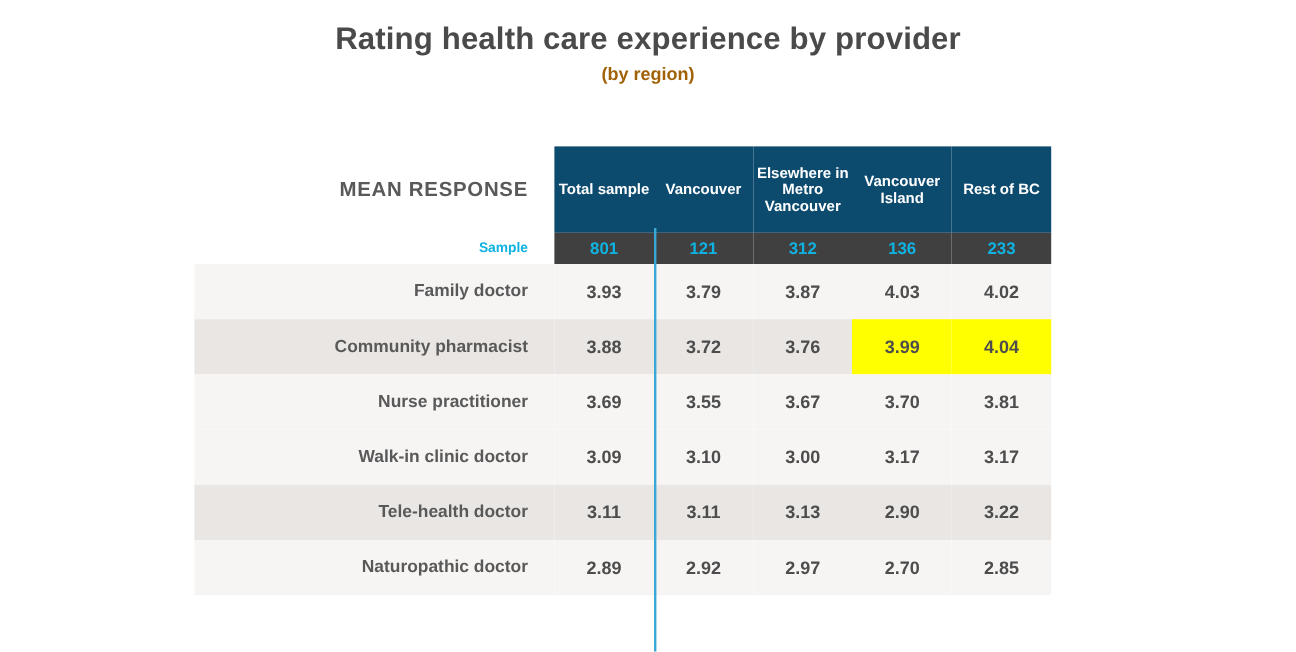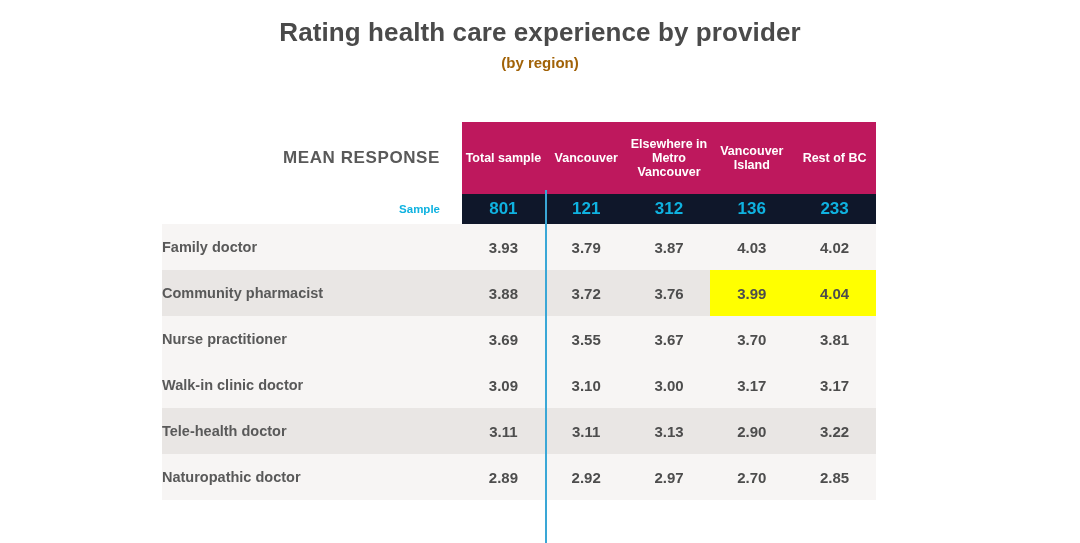--- a/index.html
+++ b/index.html
@@ -55,50 +55,51 @@
     text-align: right;
     vertical-align: middle;
     font-size: 17px;
     font-weight: bold;
     color: #595959;
     letter-spacing: 0.6px;
     padding: 0 22px 0 0;
     height: 68px;
   }
   .hdr-cell {
-    background: #be185d;
+    background: #0c4a6e;
     color: #ffffff;
     font-size: 12.5px;
     font-weight: bold;
     text-align: center;
     vertical-align: middle;
     line-height: 14px;
     height: 68px;
     padding: 2px 3px;
   }
   .sample-label {
     text-align: right;
     font-size: 11.5px;
     font-weight: bold;
     color: #0fb2e0;
     padding: 5px 22px 5px 0;
     background: #ffffff;
   }
   .sample-cell {
     text-align: center;
-    font-size: 17px;
+    font-size: 14px;
     font-weight: bold;
     color: #0fb2e0;
     padding: 5px 2px;
-    background: #0f172a;
+    background: #404040;
   }
   tr.row-odd td { background: #f7f5f4; }
   tr.row-even td { background: #e9e6e4; }
 
   td.rowlabel {
+    text-align: right;
     font-size: 14.5px;
     font-weight: bold;
     color: #595959;
     padding: 0 22px 0 0;
     height: 44px;
     vertical-align: middle;
   }
   td.val {
     text-align: center;
     font-size: 15px;

